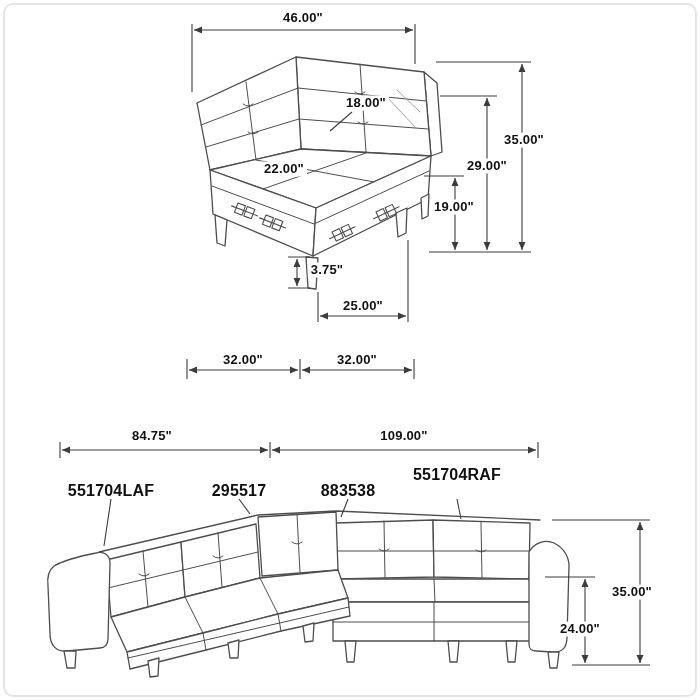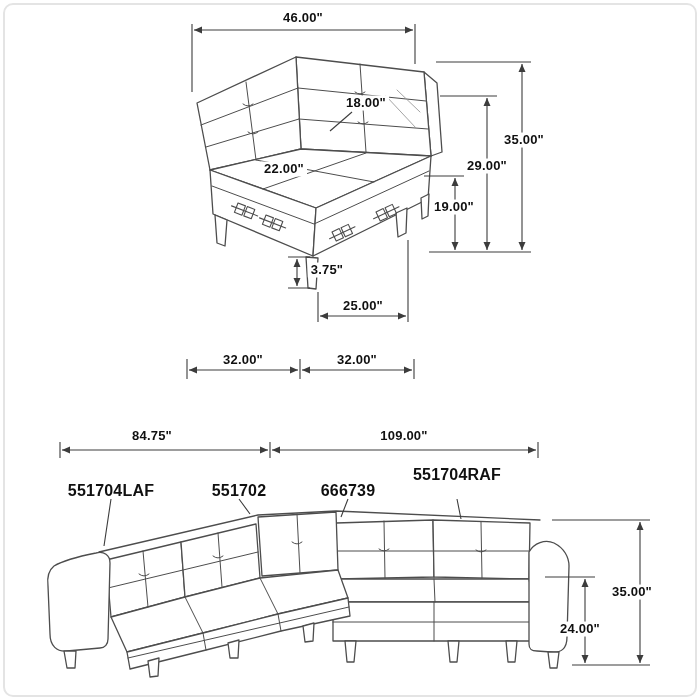--- a/index.html
+++ b/index.html
@@ -171,19 +171,19 @@
   <div class="dim bg" style="left:454px; top:207px">19.00"</div>
   <div class="dim bg" style="left:327px; top:270px">3.75"</div>
   <div class="dim" style="left:363px; top:305px">25.00"</div>
   <div class="dim" style="left:243px; top:359px">32.00"</div>
   <div class="dim" style="left:357px; top:359px">32.00"</div>
 
   <div class="dim" style="left:152px; top:435px">84.75"</div>
   <div class="dim" style="left:404px; top:435px">109.00"</div>
 
   <div class="dim part" style="left:111px; top:491px">551704LAF</div>
-  <div class="dim part" style="left:239px; top:491px">551702</div>
-  <div class="dim part" style="left:348px; top:491px">666739</div>
+  <div class="dim part" style="left:239px; top:491px">295517</div>
+  <div class="dim part" style="left:348px; top:491px">883538</div>
   <div class="dim part" style="left:457px; top:475px">551704RAF</div>
 
   <div class="dim bg" style="left:632px; top:592px">35.00"</div>
   <div class="dim bg" style="left:580px; top:629px">24.00"</div>
 </div>
 
 </body></html>

